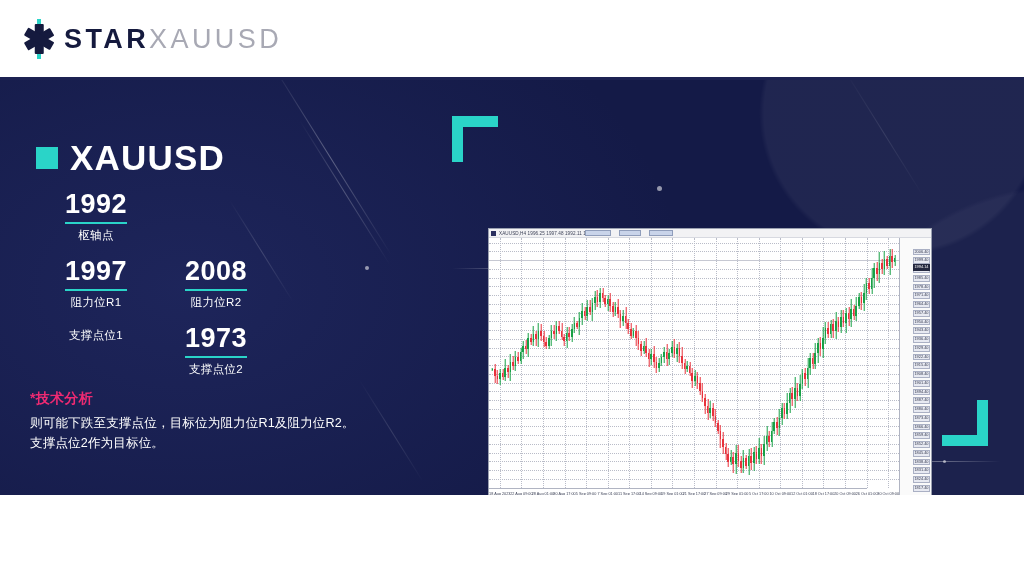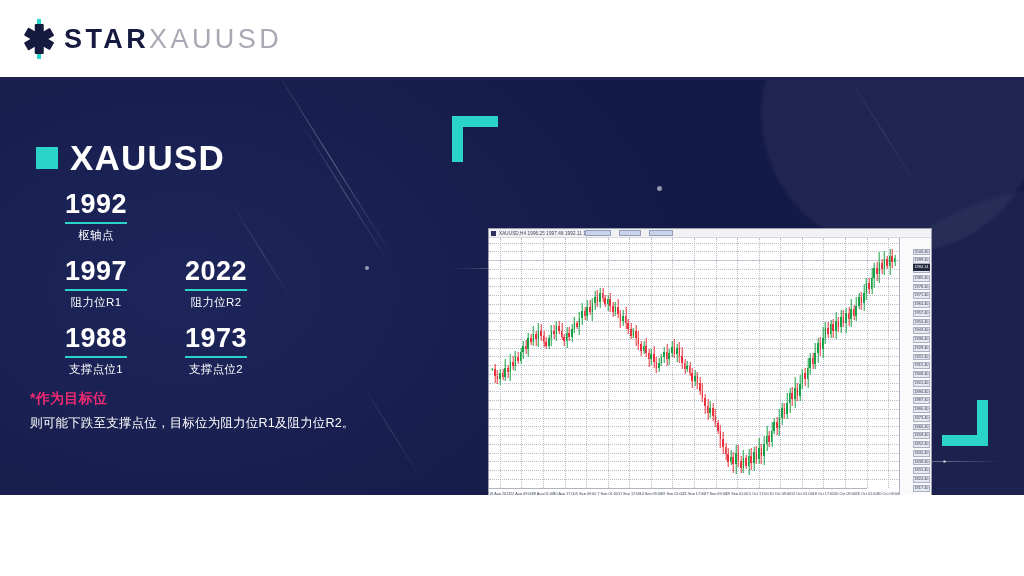--- a/index.html
+++ b/index.html
@@ -189,40 +189,40 @@
           <div><span class="lv-num">1992</span></div>
           <div class="lv-cap">枢轴点</div>
         </div>
       </div>
       <div class="lv-row">
         <div class="lv">
           <div><span class="lv-num">1997</span></div>
           <div class="lv-cap">阻力位R1</div>
         </div>
         <div class="lv">
-          <div><span class="lv-num">2022</span></div>
+          <div><span class="lv-num">2008</span></div>
           <div class="lv-cap">阻力位R2</div>
         </div>
       </div>
       <div class="lv-row">
         <div class="lv">
-          <div><span class="lv-num">1988</span></div>
           <div class="lv-cap">支撑点位1</div>
         </div>
         <div class="lv">
           <div><span class="lv-num">1973</span></div>
           <div class="lv-cap">支撑点位2</div>
         </div>
       </div>
     </div>
 
     <div class="analysis">
-      <div class="an-head">*作为目标位</div>
+      <div class="an-head">*技术分析</div>
       <div class="an-body">
         <div>则可能下跌至支撑点位，目标位为阻力位R1及阻力位R2。</div>
+        <div>支撑点位2作为目标位。</div>
       </div>
     </div>
 
     <div class="chart-frame">
       <div class="chart-titlebar">
         <span class="tb-icon"></span>
         <span class="tb-text">XAUUSD,H4  1996.25  1997.48  1992.11  1994.14</span>
         <span class="tb-chip" style="left:96px;width:26px;"></span>
         <span class="tb-chip" style="left:130px;width:22px;"></span>
         <span class="tb-chip" style="left:160px;width:24px;"></span>

